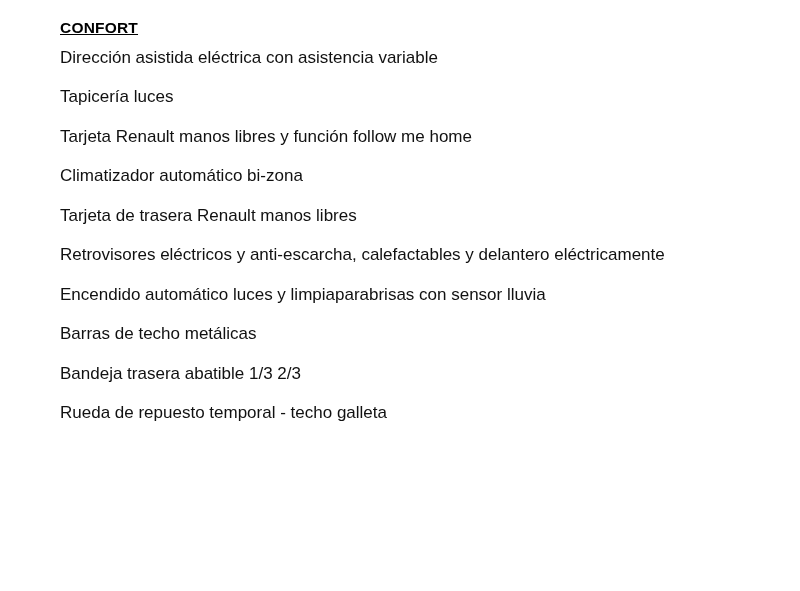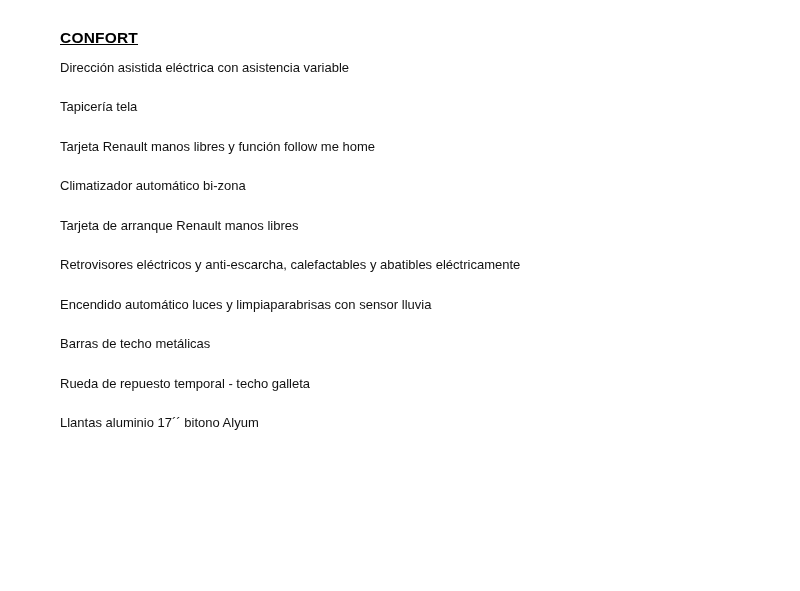--- a/index.html
+++ b/index.html
@@ -12,38 +12,38 @@
     height: 591px;
     overflow: hidden;
     font-family: "Liberation Sans", sans-serif;
     color: #0d0d0d;
   }
   .page {
     position: relative;
     width: 800px;
     height: 436px;
     box-sizing: border-box;
-    padding: 16px 0 0 60px;
+    padding: 6px 0 0 60px;
     background: #ffffff;
   }
   .section {
     margin: 0;
   }
   .section-heading {
     font-size: 15.5px;
     font-weight: bold;
     text-decoration: underline;
     letter-spacing: 0.2px;
     line-height: 1.2;
     margin: 0;
     padding: 0;
     color: #000000;
   }
   .item {
-    font-size: 13px;
+    font-size: 17px;
     font-weight: normal;
     line-height: 1.2;
     color: #111111;
     margin: 0;
     padding: 0;
     white-space: nowrap;
   }
   
   .row {
     height: 39.5px;
@@ -61,47 +61,47 @@
 <div class="page">
 
   <div class="section">
     <div class="row first">
       <div class="section-heading">CONFORT</div>
     </div>
     <div class="row">
       <div class="item">Dirección asistida eléctrica con asistencia variable</div>
     </div>
     <div class="row">
-      <div class="item">Tapicería tela</div>
+      <div class="item">Tapicería luces</div>
     </div>
     <div class="row">
       <div class="item">Tarjeta Renault manos libres y función follow me home</div>
     </div>
     <div class="row">
       <div class="item">Climatizador automático bi-zona</div>
     </div>
     <div class="row">
-      <div class="item">Tarjeta de arranque Renault manos libres</div>
+      <div class="item">Tarjeta de trasera Renault manos libres</div>
     </div>
     <div class="row">
-      <div class="item">Retrovisores eléctricos y anti-escarcha, calefactables y abatibles eléctricamente</div>
+      <div class="item">Retrovisores eléctricos y anti-escarcha, calefactables y delantero eléctricamente</div>
     </div>
     <div class="row">
       <div class="item">Encendido automático luces y limpiaparabrisas con sensor lluvia</div>
     </div>
   </div>
 
   <div class="section">
     <div class="row">
       <div class="item">Barras de techo metálicas</div>
     </div>
+    <div class="row">
+      <div class="item">Bandeja trasera abatible 1/3 2/3</div>
+    </div>
   </div>
 
   <div class="section">
     <div class="row">
       <div class="item">Rueda de repuesto temporal - techo galleta</div>
     </div>
-    <div class="row">
-      <div class="item">Llantas aluminio 17´´ bitono Alyum</div>
-    </div>
   </div>
 
 </div>
 
 </body></html>

